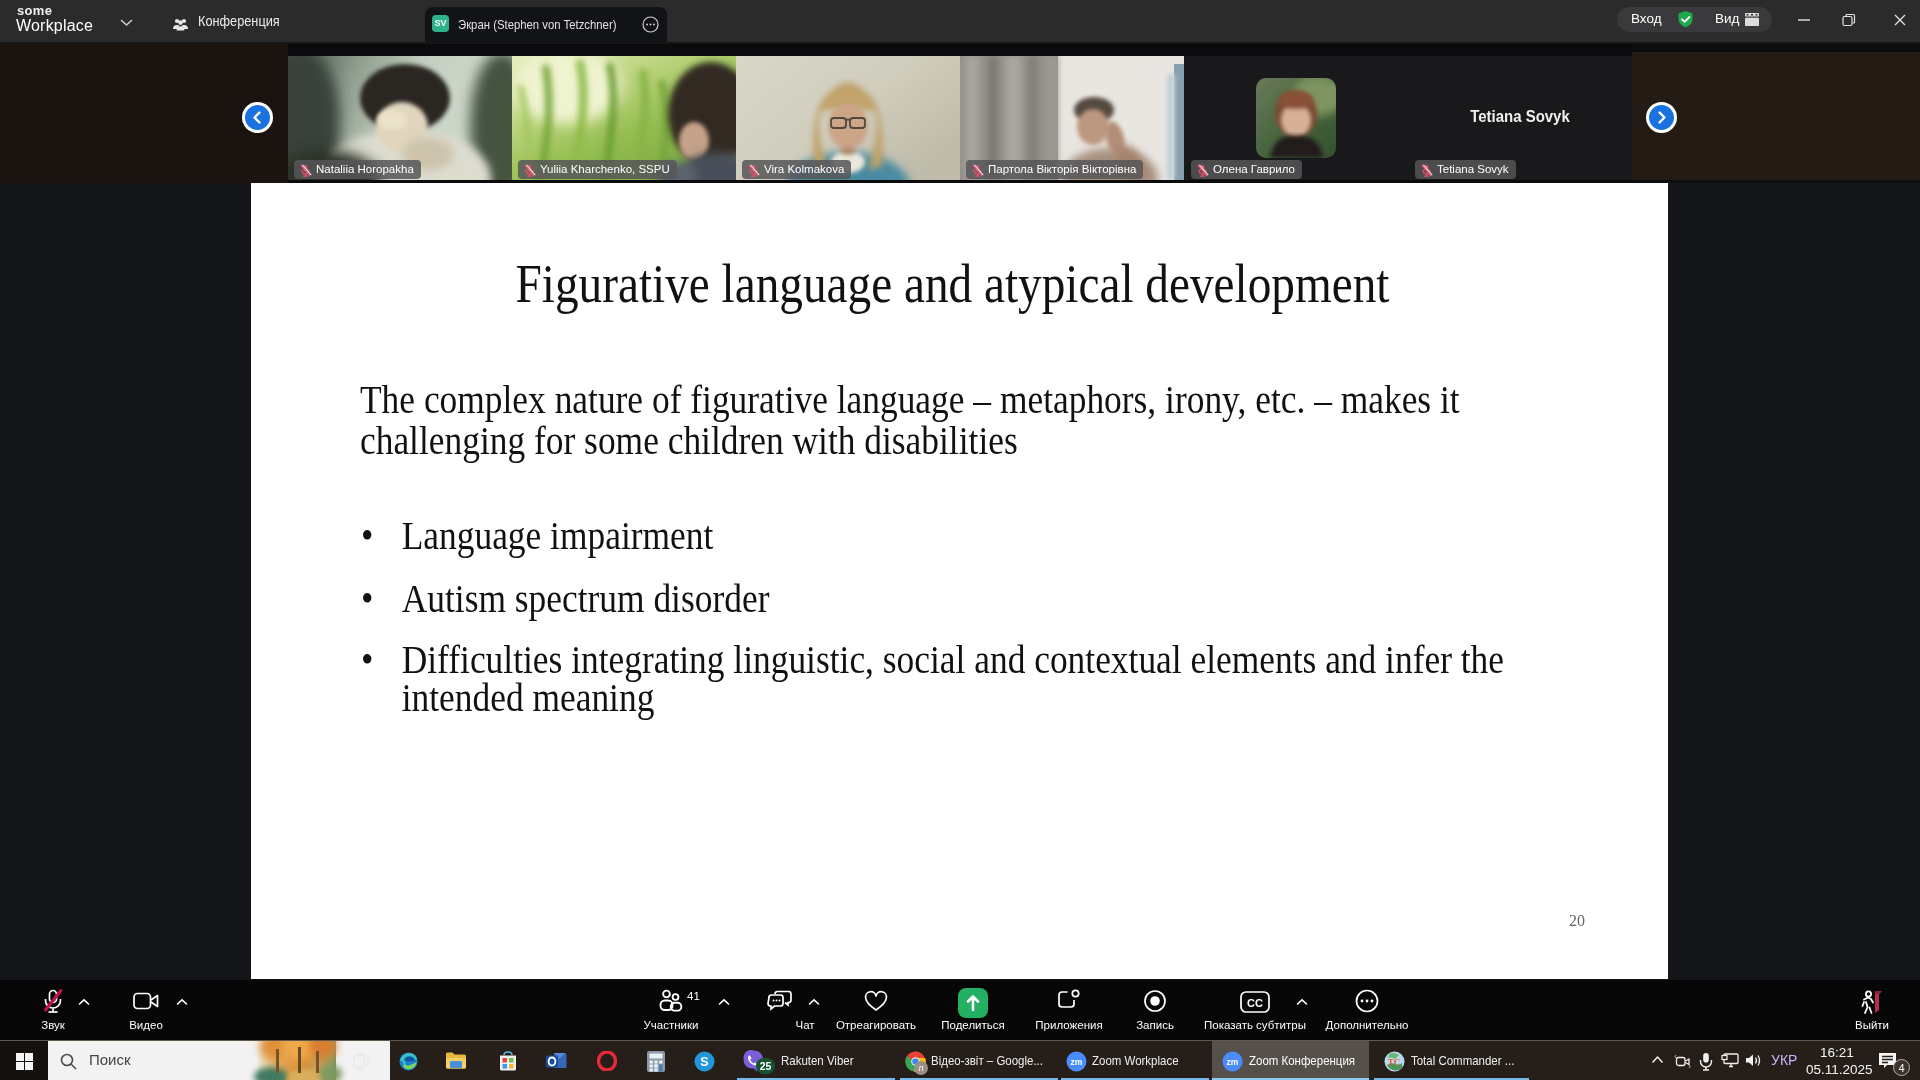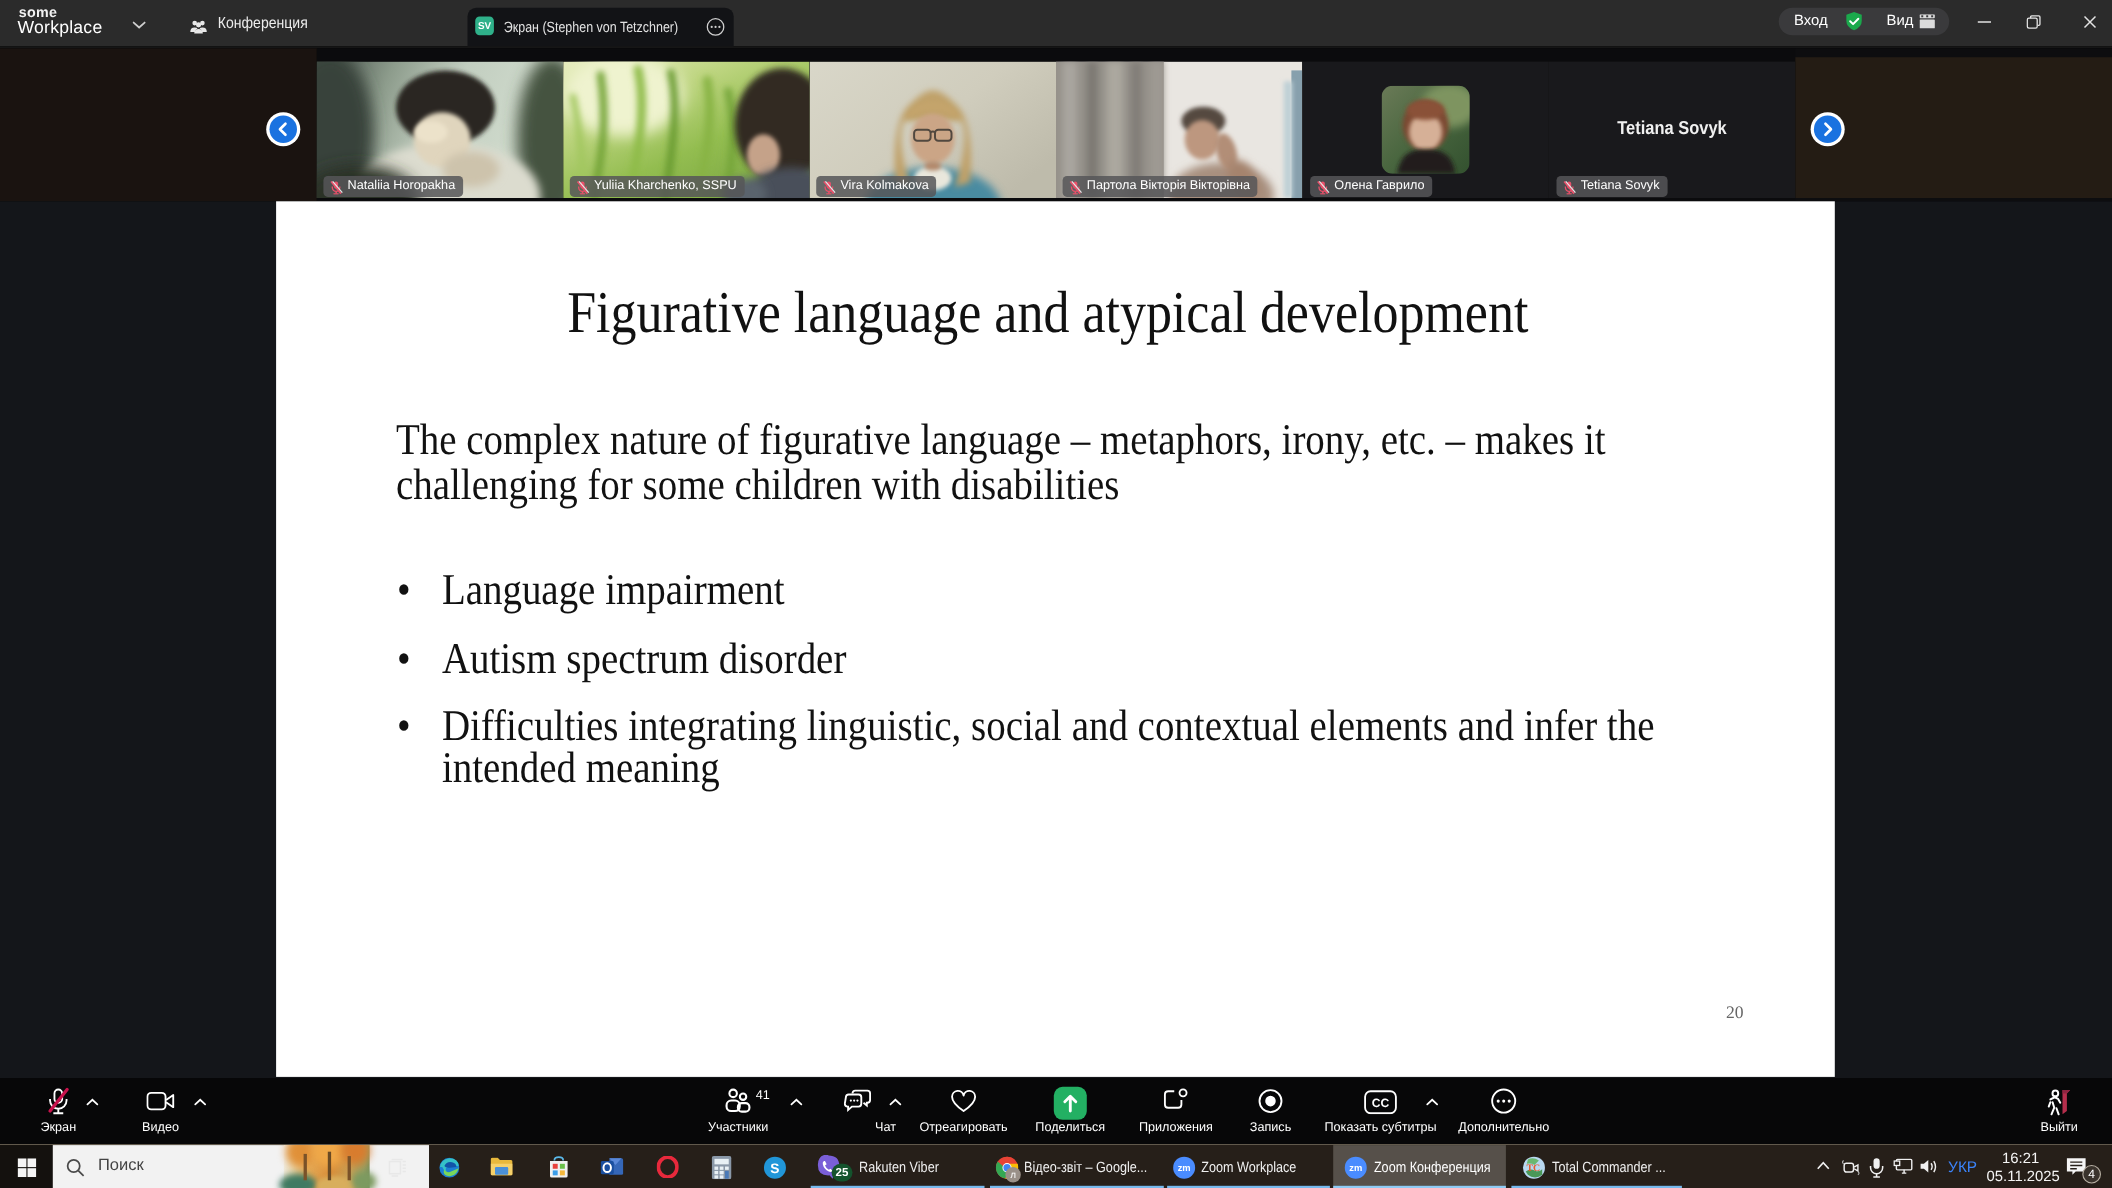--- a/index.html
+++ b/index.html
@@ -292,21 +292,21 @@
 
   <svg class="abs" style="left:40px;top:8px;" width="26" height="26" viewBox="0 0 26 26">
     <g stroke="#fff" stroke-width="1.7" fill="none">
       <rect x="9.5" y="2.5" width="7" height="12" rx="3.5"></rect>
       <path d="M5.5 11 v1.5 a7.5 7.5 0 0 0 15 0 V11"></path>
       <path d="M13 20.5 V24"></path>
         <path d="M8.5 24 H17.5"></path>
     </g>
     <path d="M21 2.5 L5.5 22" stroke="#c8124c" stroke-width="3" stroke-linecap="round"></path>
   </svg>
-  <div class="tlabel" style="left:53px;">Экран</div>
+  <div class="tlabel" style="left:53px;">Звук</div>
   <svg class="caret" style="left:78px;" width="12" height="8" viewBox="0 0 12 8">
       <path d="M1.5 6 L6 1.8 L10.5 6" stroke="#fff" stroke-width="1.6" fill="none" stroke-linecap="round"></path>
     </svg>
 
   <svg class="abs" style="left:133px;top:12px;" width="26" height="18" viewBox="0 0 26 18">
     <rect x="1" y="1.5" width="16.5" height="15" rx="3.5" stroke="#fff" stroke-width="1.7" fill="none"></rect>
     <path d="M18 8 L24.5 3.5 V14.5 L18 10" stroke="#fff" stroke-width="1.7" fill="none" stroke-linejoin="round"></path>
   </svg>
   <div class="tlabel" style="left:146px;">Видео</div>
   <svg class="caret" style="left:176px;" width="12" height="8" viewBox="0 0 12 8">
@@ -544,20 +544,20 @@
   </svg>
   <svg class="abs" style="left:1721px;top:12px;" width="18" height="16" viewBox="0 0 18 16">
     <rect x="3" y="1" width="14" height="9.5" rx="1" stroke="#f0f0f0" stroke-width="1.3" fill="none"></rect>
     <path d="M8 13.5 h4 M10 10.5 v3" stroke="#f0f0f0" stroke-width="1.3"></path>
     <rect x="1" y="2.5" width="5" height="4" fill="#261f19" stroke="#f0f0f0" stroke-width="1.2"></rect>
   </svg>
   <svg class="abs" style="left:1745px;top:12px;" width="17" height="15" viewBox="0 0 17 15">
     <path d="M1 5 h3 l4-3.5 V13 L4 9.5 H1 Z" fill="#f0f0f0"></path>
     <path d="M10.5 4.5 q2 3 0 6 M13 2.5 q3 5 0 10" stroke="#f0f0f0" stroke-width="1.3" fill="none"></path>
   </svg>
-  <div class="abs" style="left:1771px;top:11px;font-size:14px;color:#3b82f6;">УКР</div>
+  <div class="abs" style="left:1771px;top:11px;font-size:14px;color:#c4b5fd;">УКР</div>
   <div class="abs" style="left:1806px;top:3px;width:62px;text-align:center;font-size:13.5px;color:#f5f5f5;line-height:17px;">16:21<br>05.11.2025</div>
   <svg class="abs" style="left:1878px;top:11px;" width="19" height="18" viewBox="0 0 19 18">
     <path d="M1 1 h17 v12 h-9 l-3 3 v-3 H1 Z" fill="#f5f5f5"></path>
     <path d="M4 4.5 h11 M4 7.5 h11 M4 10.5 h6" stroke="#261f19" stroke-width="1.3"></path>
   </svg>
   <div class="abs" style="left:1893px;top:18px;width:17px;height:17px;border-radius:50%;background:#3a332c;border:1px solid #b8b0a4;color:#fff;font-size:11px;text-align:center;line-height:16px;">4</div>
 </div>
 
 </body></html>

